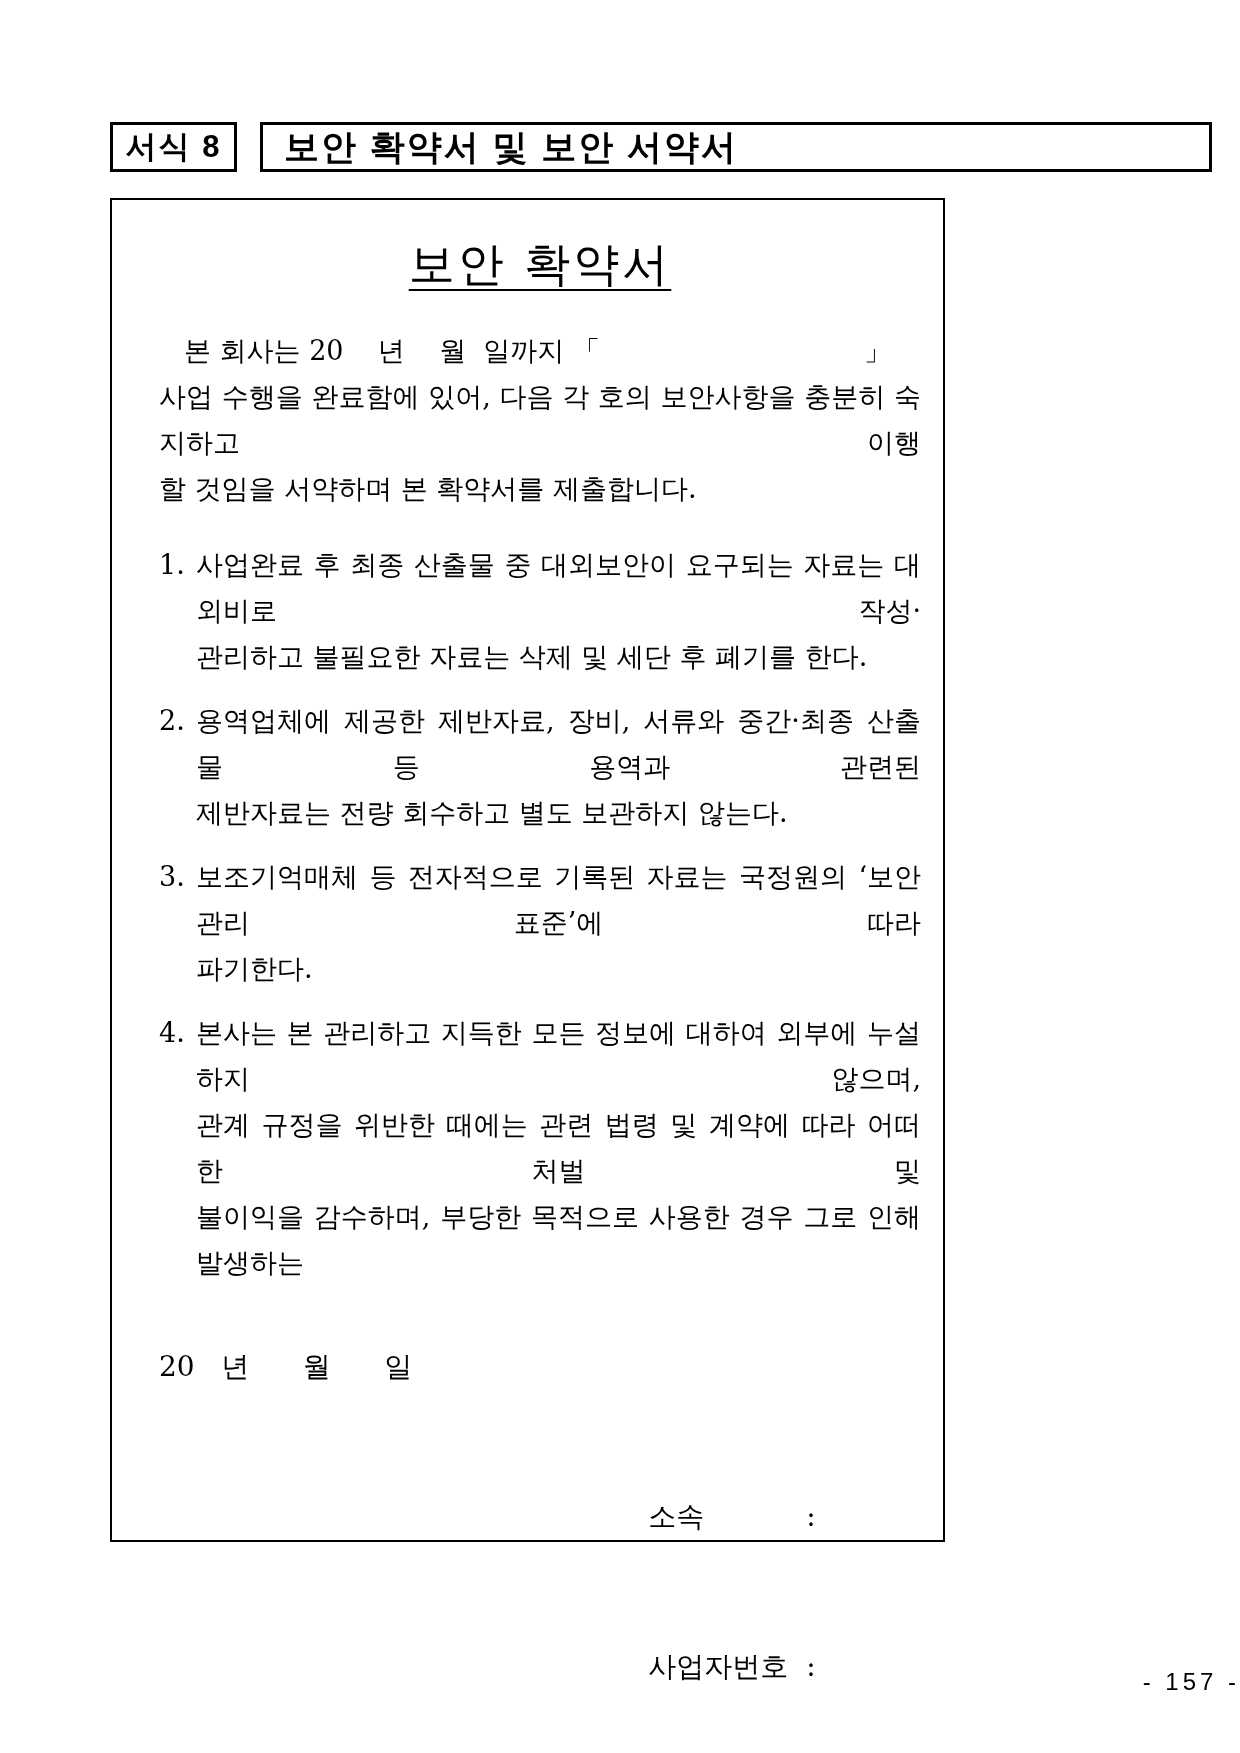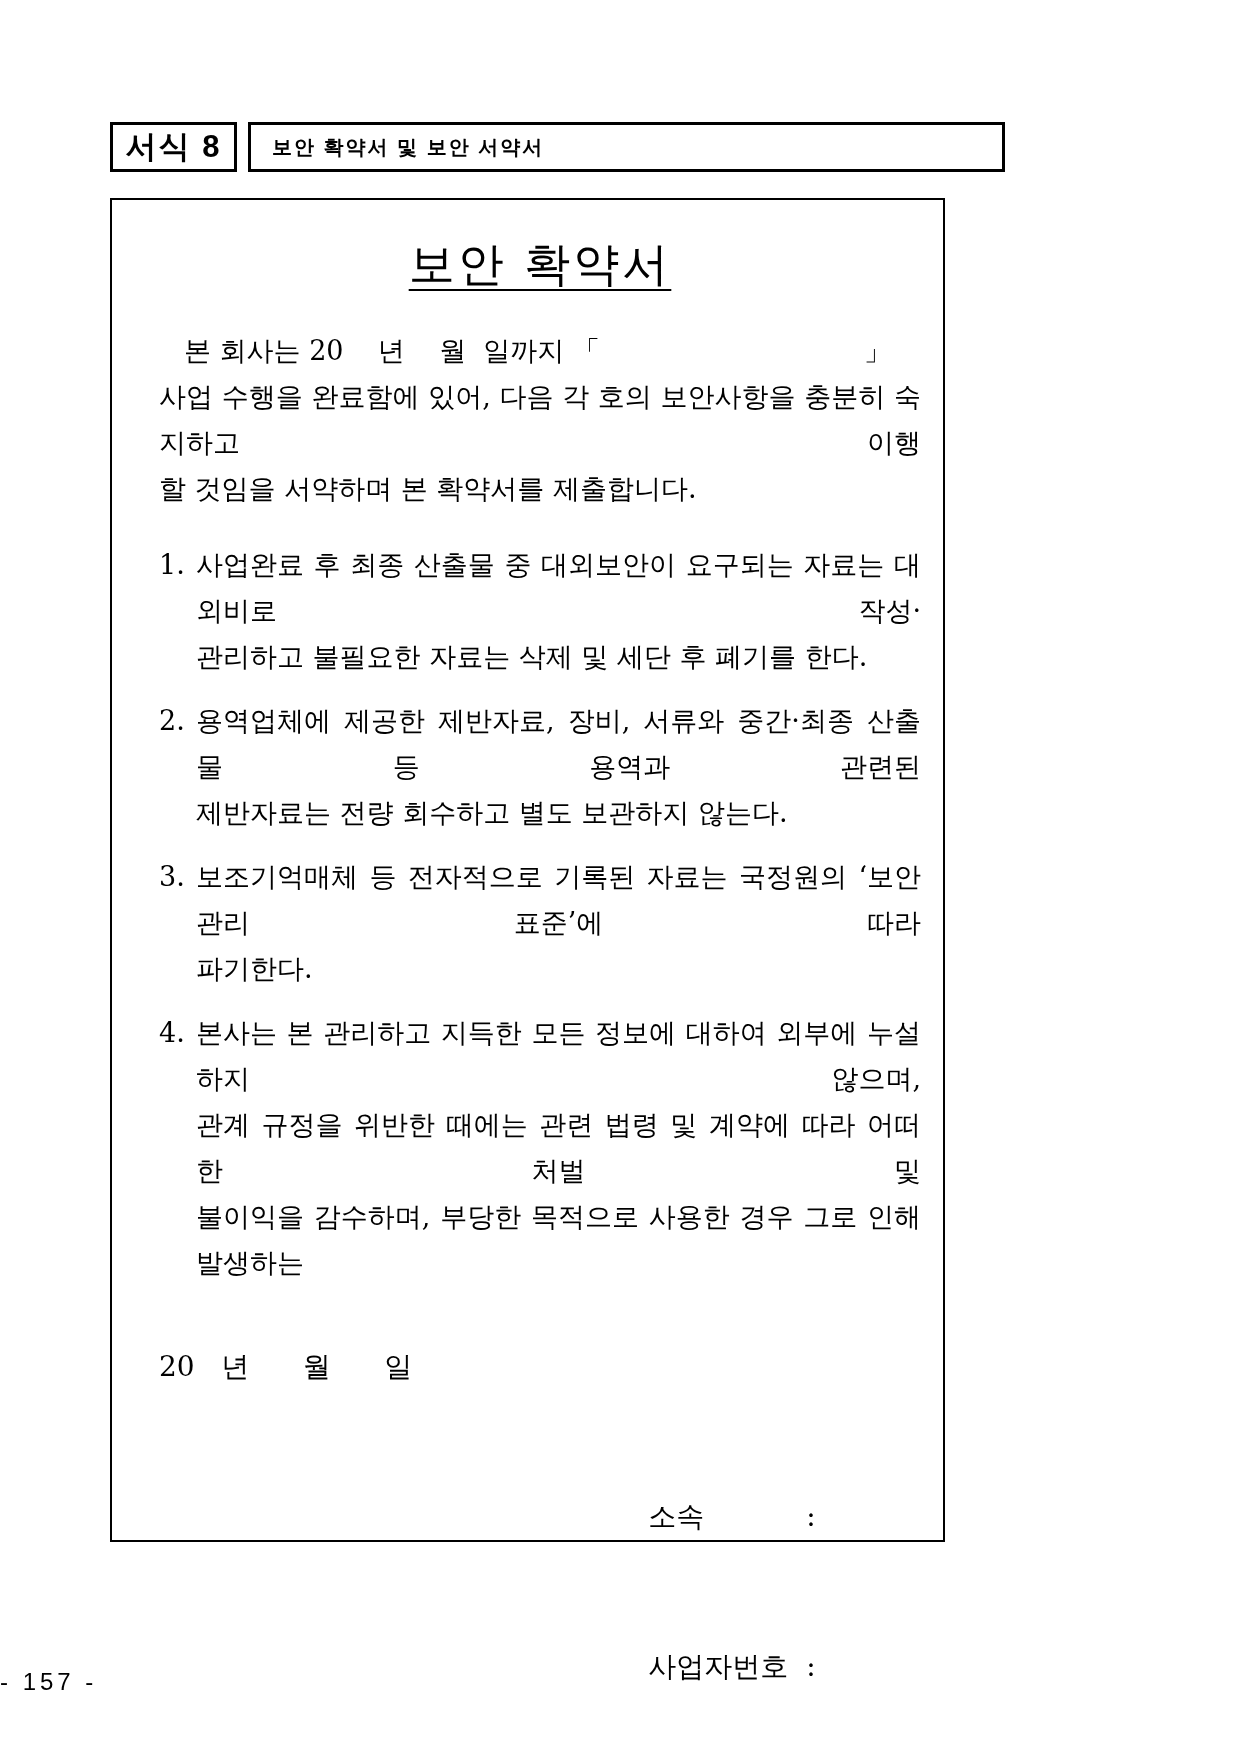--- a/index.html
+++ b/index.html
@@ -13,23 +13,24 @@
     position: relative;
     font-family: "DejaVu Serif", "Liberation Serif", serif;
     color: #000000;
   }
 
   
   .form-header {
     position: absolute;
     top: 122px;
     left: 110px;
-    width: 895px;
+    width: 1102px;
     height: 50px;
     display: flex;
+    gap: 12px;
   }
   .form-no-box {
     box-sizing: border-box;
     border: 3px solid #000;
     width: 127px;
     height: 50px;
     display: flex;
     align-items: center;
     justify-content: center;
     font-family: "Liberation Sans", sans-serif;
@@ -41,21 +42,21 @@
   .form-title-box {
     box-sizing: border-box;
     border: 3px solid #000;
     margin-left: 11px;
     flex: 1;
     height: 50px;
     display: flex;
     align-items: center;
     font-family: "Liberation Sans", sans-serif;
     font-weight: 700;
-    font-size: 20px;
+    font-size: 35px;
     letter-spacing: 2px;
     padding-left: 21px;
     white-space: pre;
   }
 
   
   .pledge-box {
     position: absolute;
     top: 198px;
     left: 110px;
@@ -113,21 +114,21 @@
     vertical-align: top;
   }
   .sig-colon { margin-left: 6px; }
   .sig-value { margin-left: 12px; letter-spacing: 6px; }
 
   .page-footer {
     position: absolute;
     top: 1668px;
     left: 0;
     width: 1240px;
-    text-align: left;
+    text-align: right;
     font-family: "Liberation Sans", sans-serif;
     font-size: 24px;
     letter-spacing: 4px;
   }
 </style>
 </head>
 <body>
 
 <div class="form-header">
   <div class="form-no-box">

